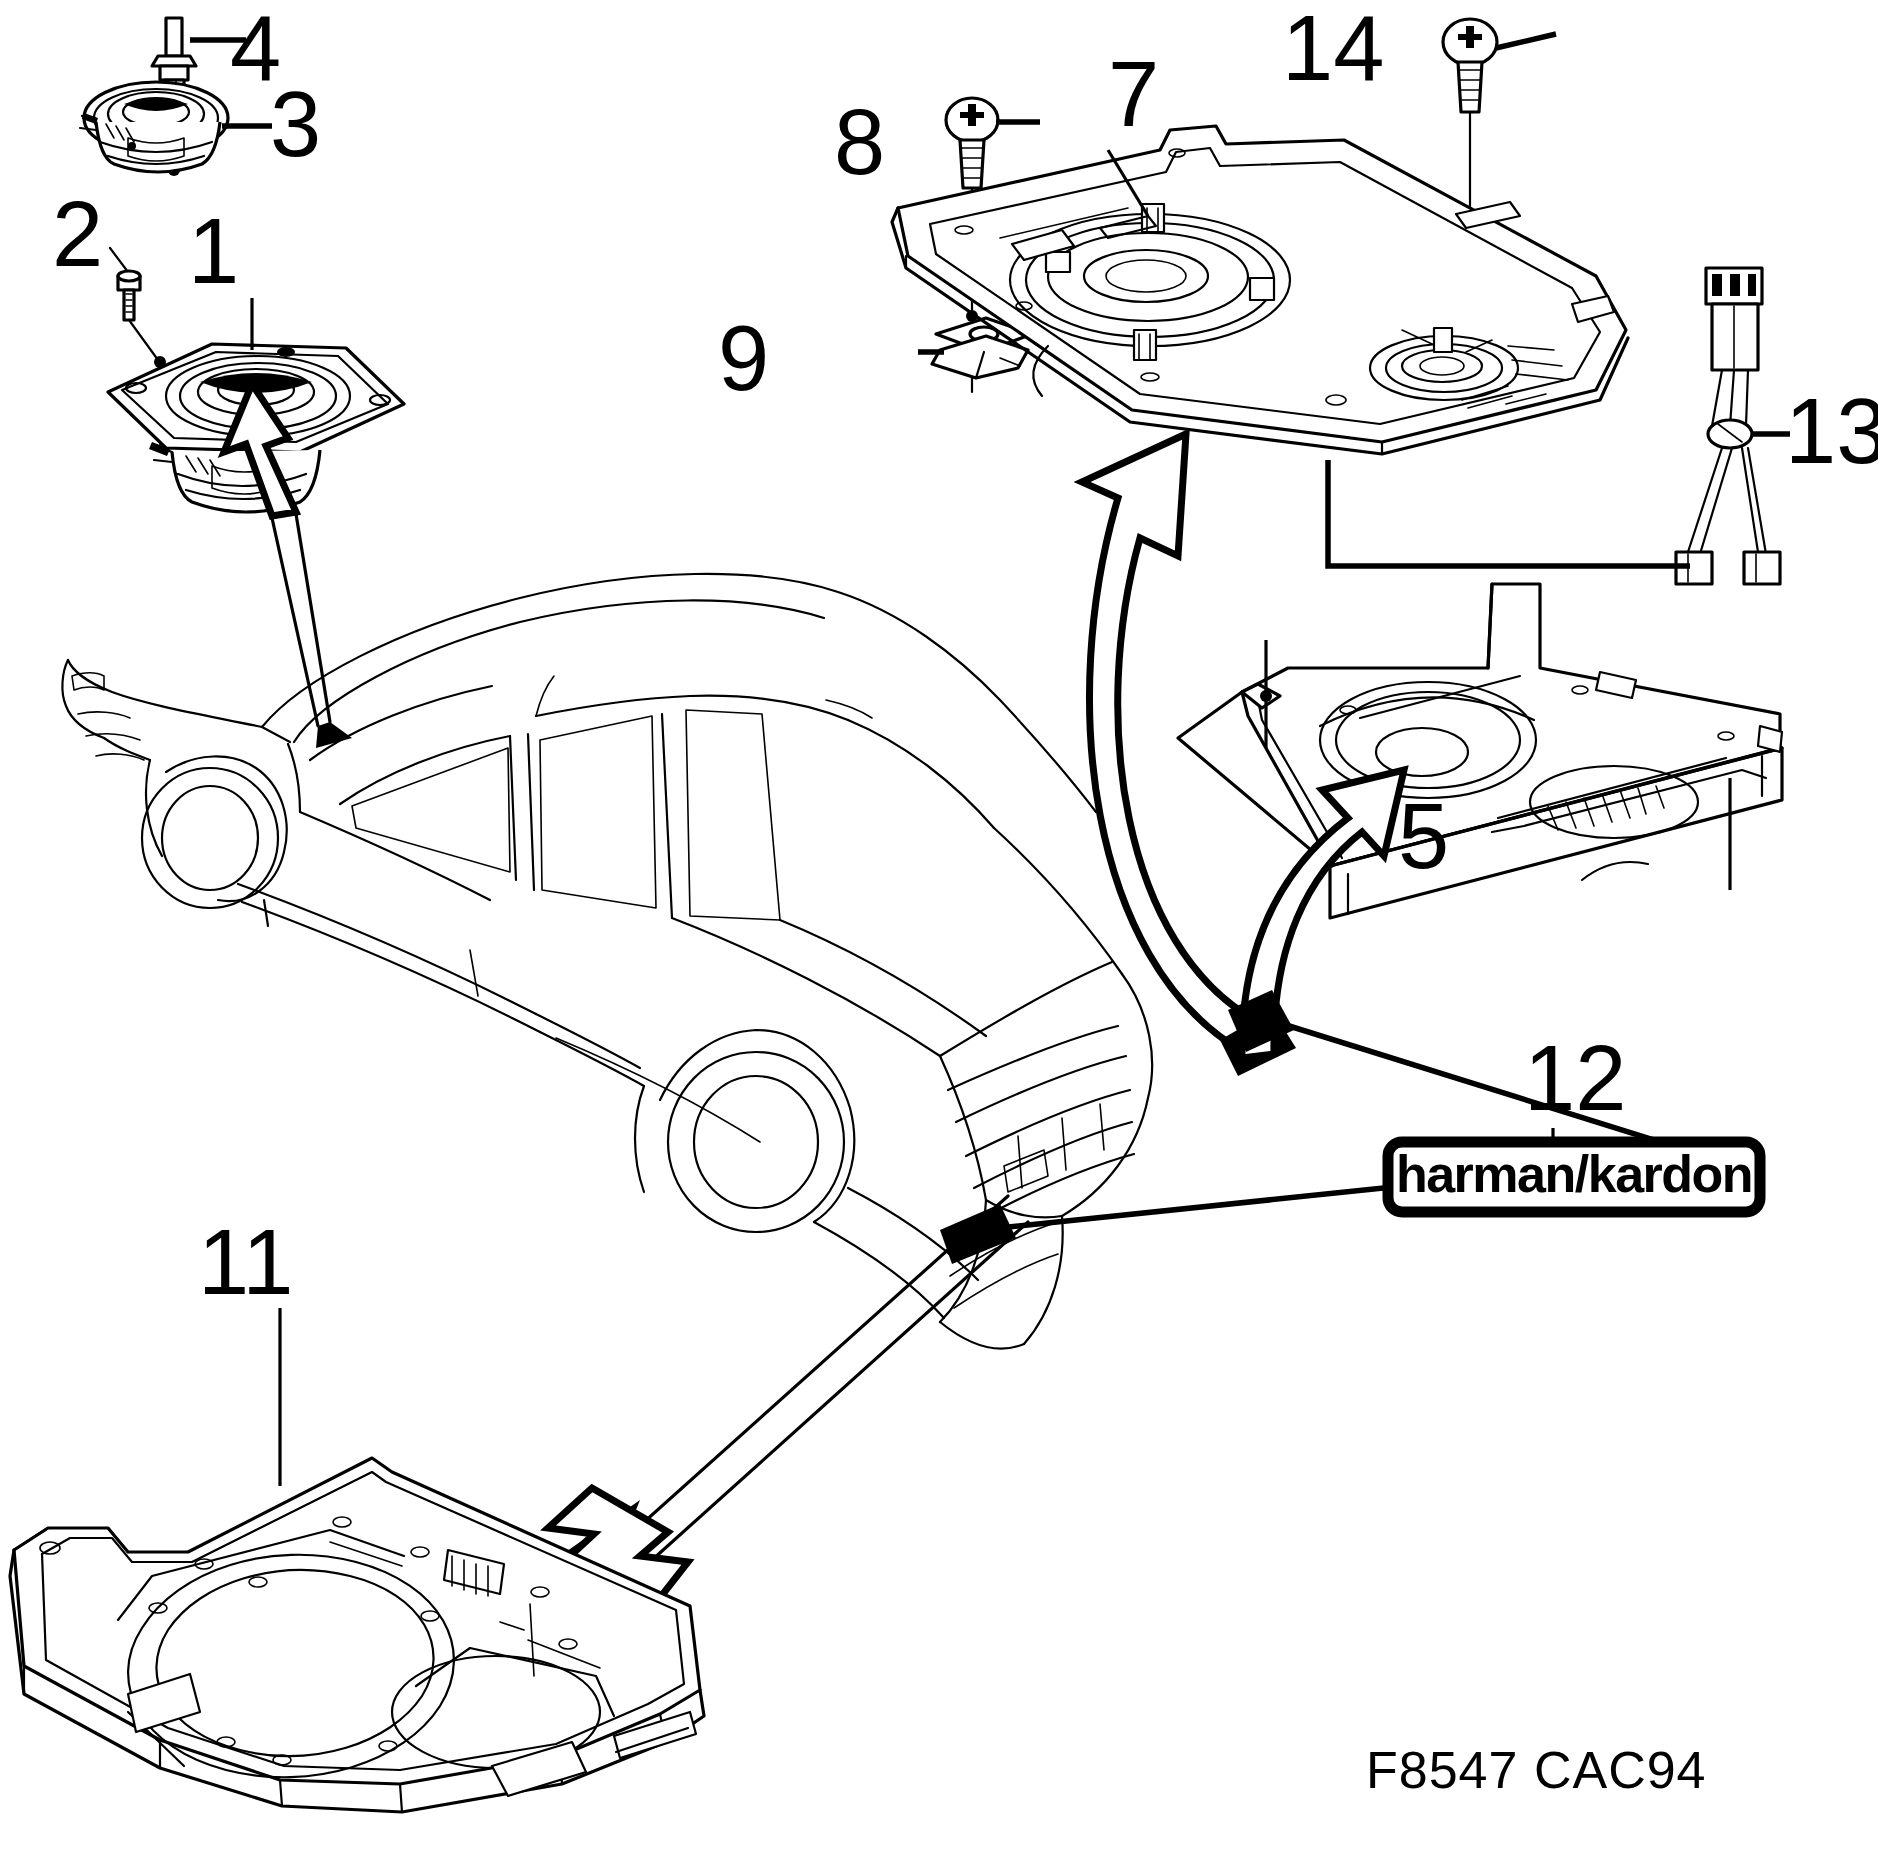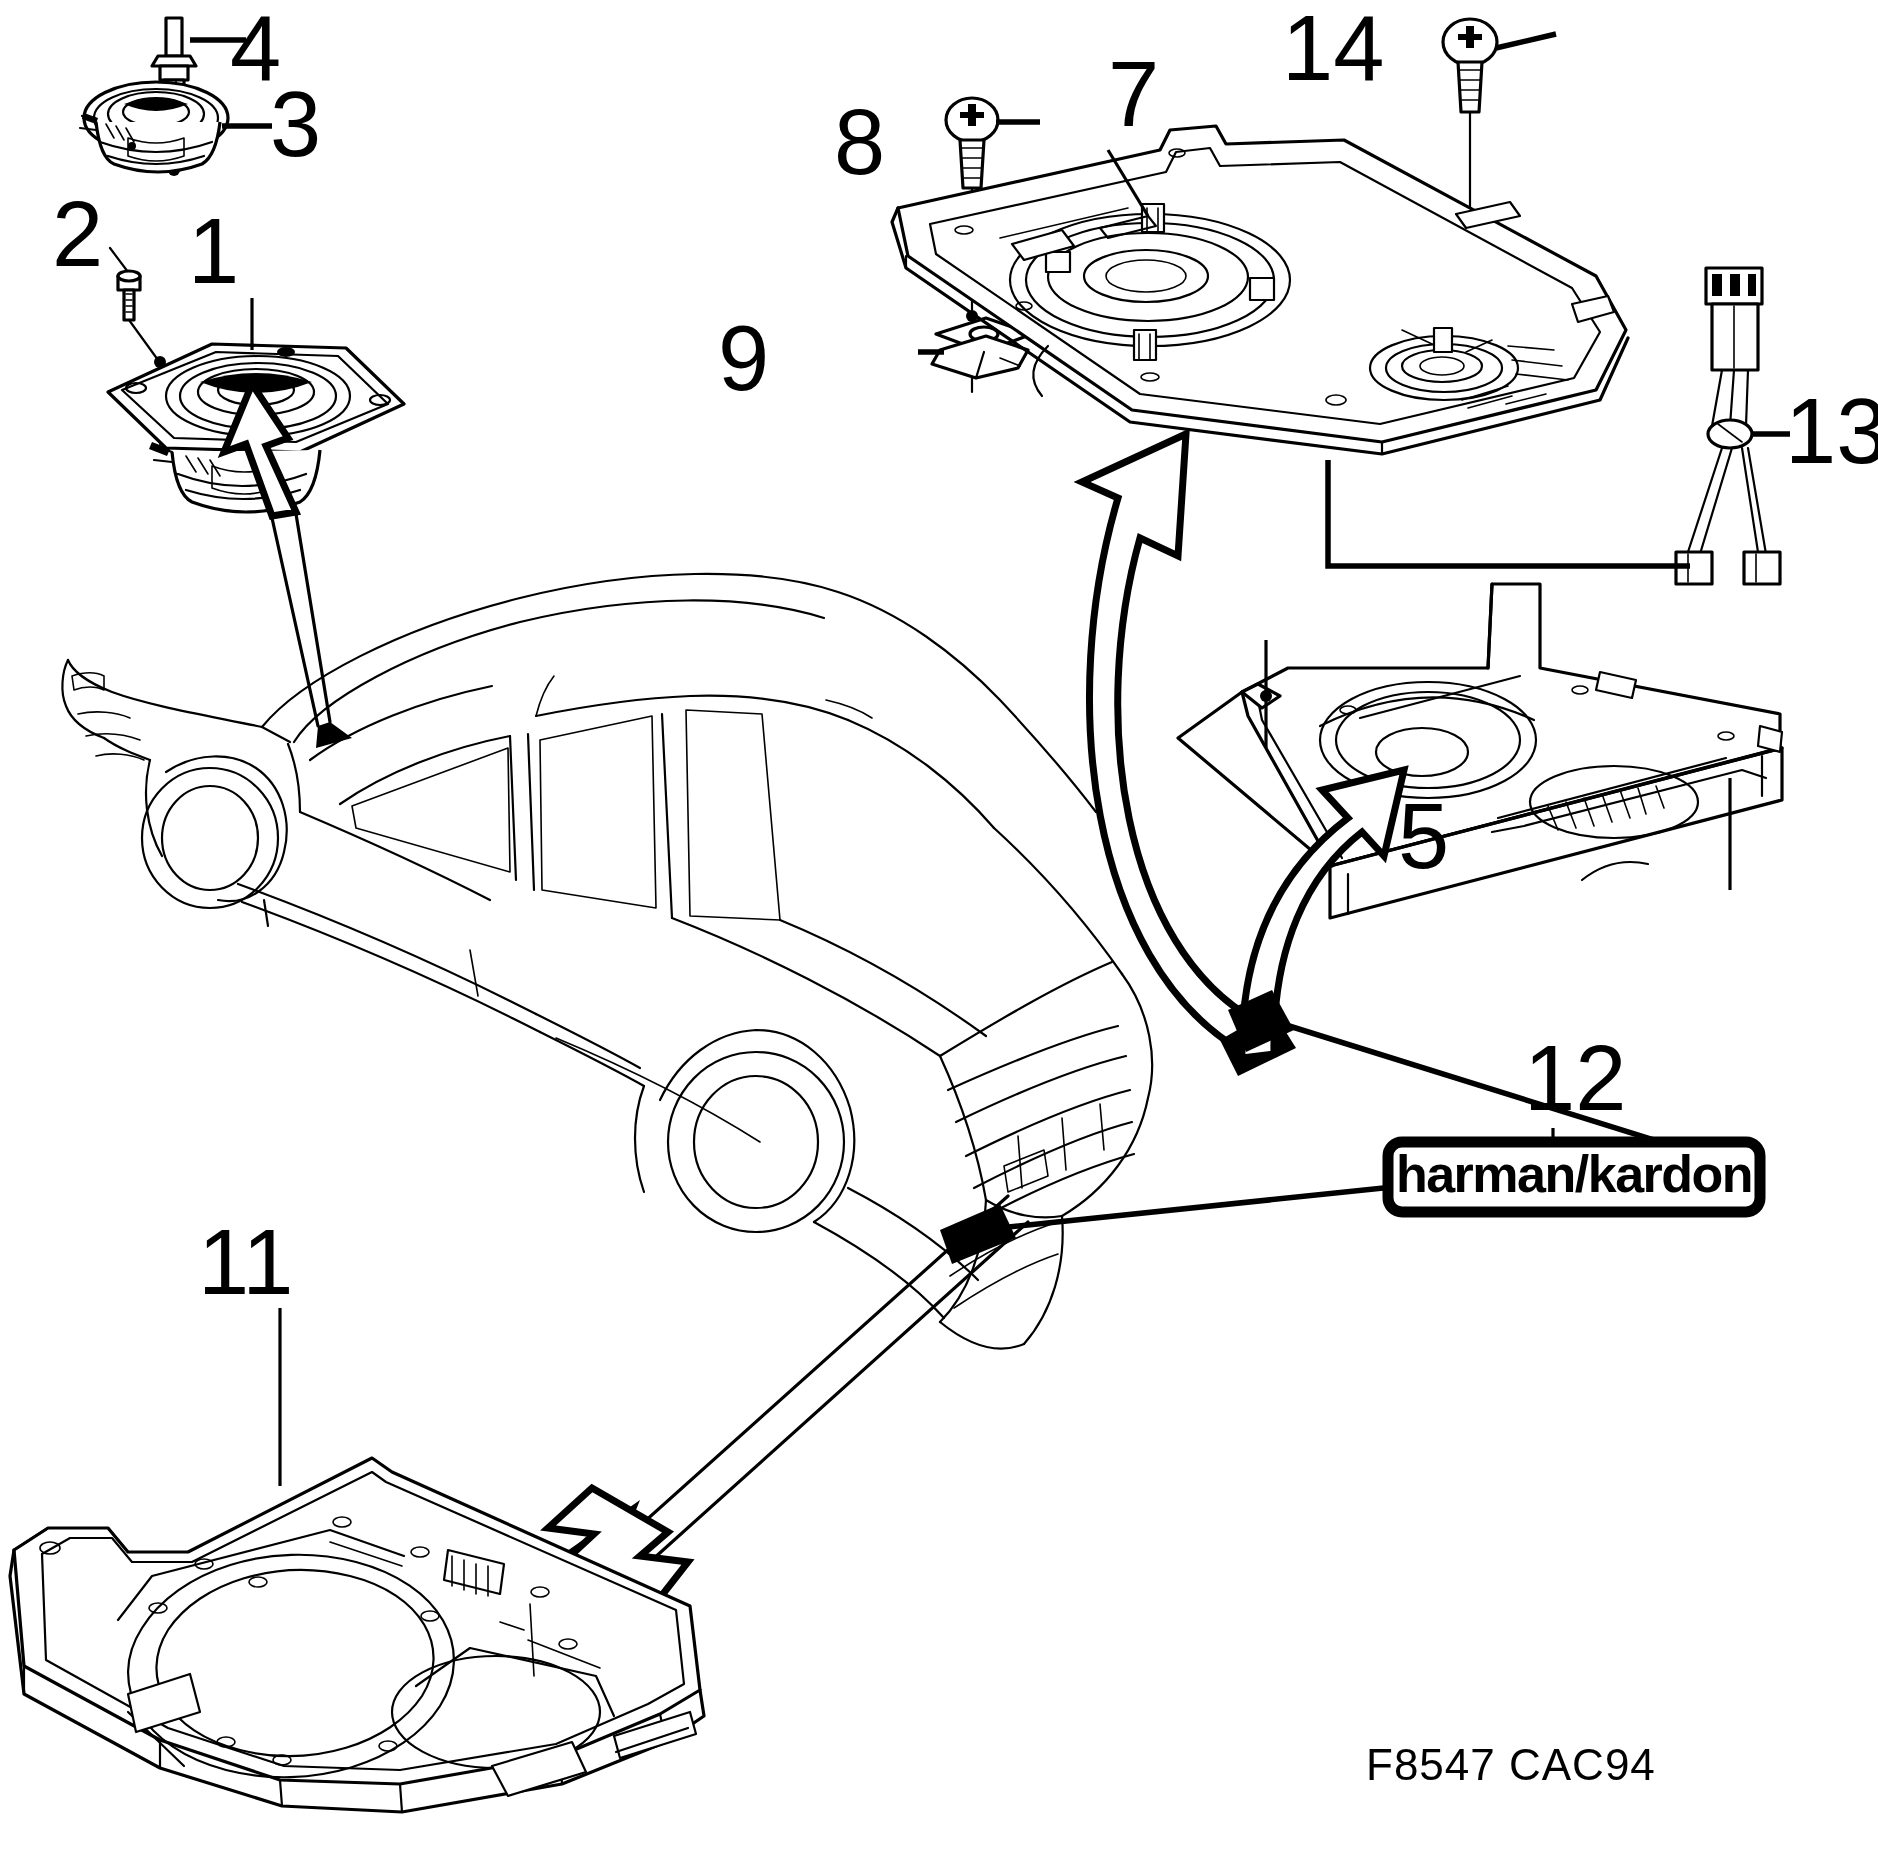--- a/index.html
+++ b/index.html
@@ -28,21 +28,21 @@
     font-weight: 400;
     font-size: 92px;
     line-height: 1;
     color: #000000;
     user-select: none;
     white-space: nowrap;
   }
   .plate-text {
     position: absolute;
     font-family: "Liberation Sans", sans-serif;
-    font-size: 44px;
+    font-size: 52px;
     letter-spacing: 1px;
     color: #000000;
     white-space: nowrap;
   }
   .badge-text {
     font-family: "Liberation Sans", sans-serif;
     font-size: 52px;
     font-weight: 700;
     letter-spacing: -1.5px;
     fill: #000000;

